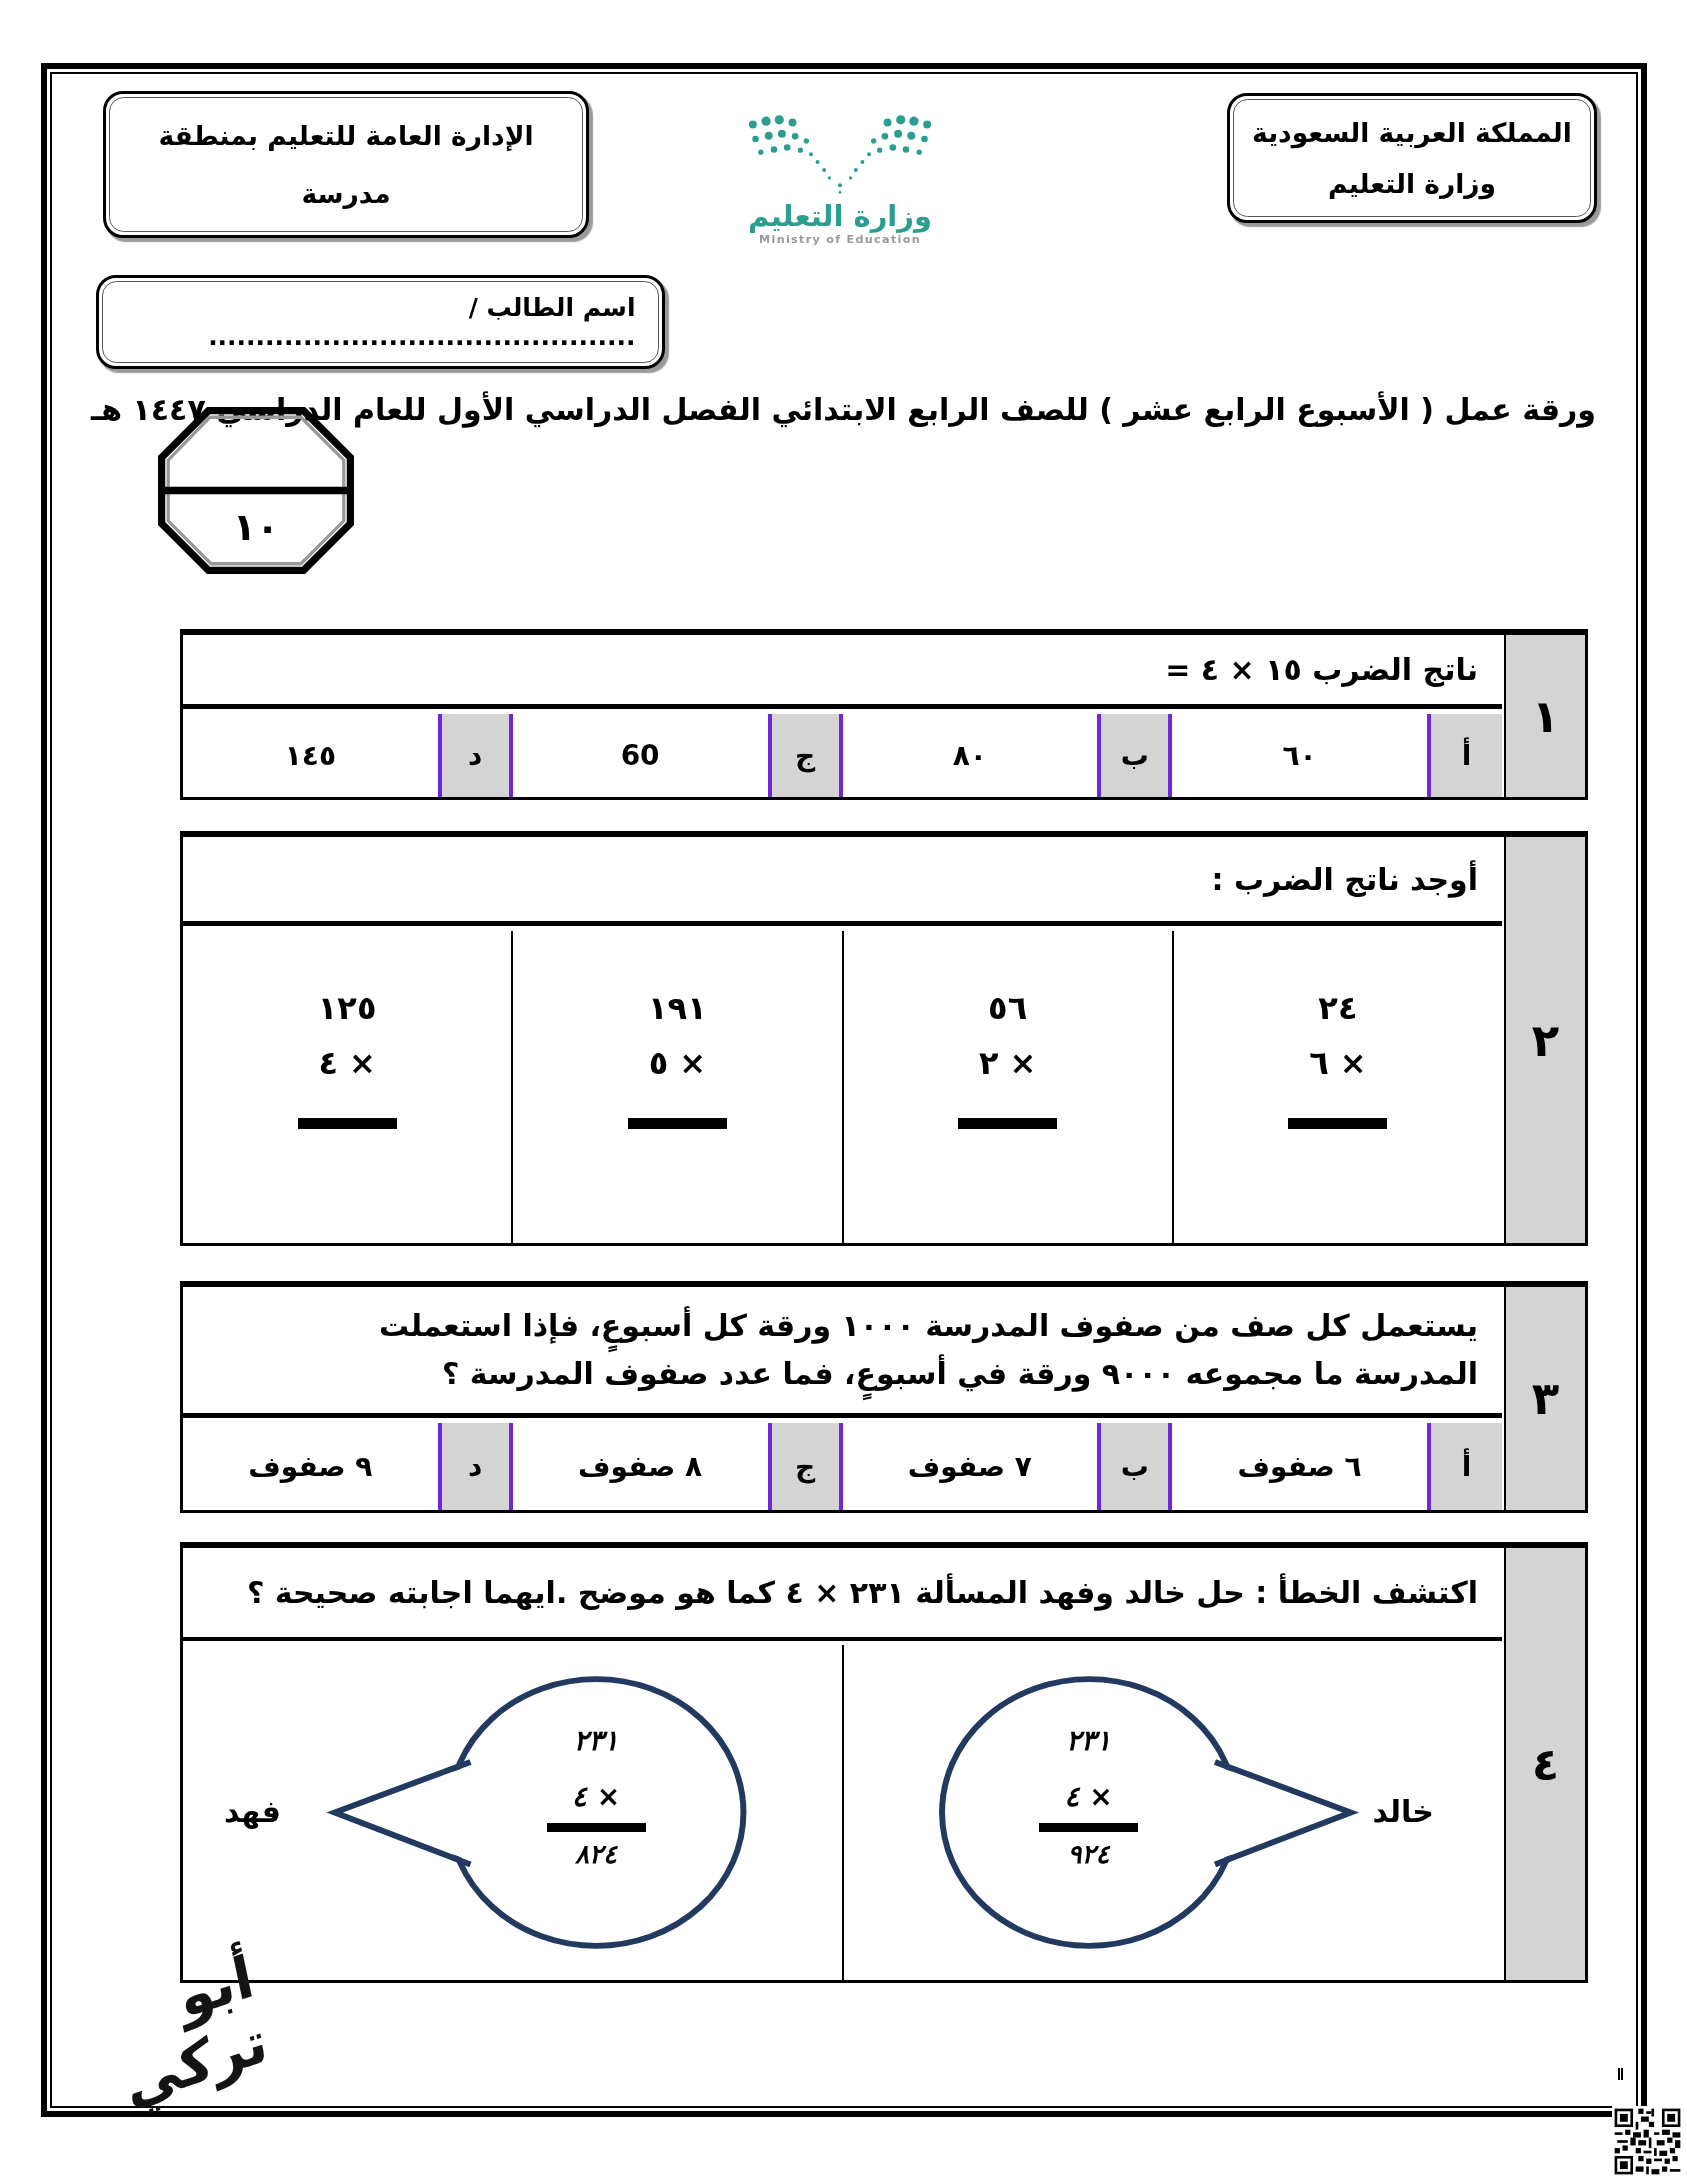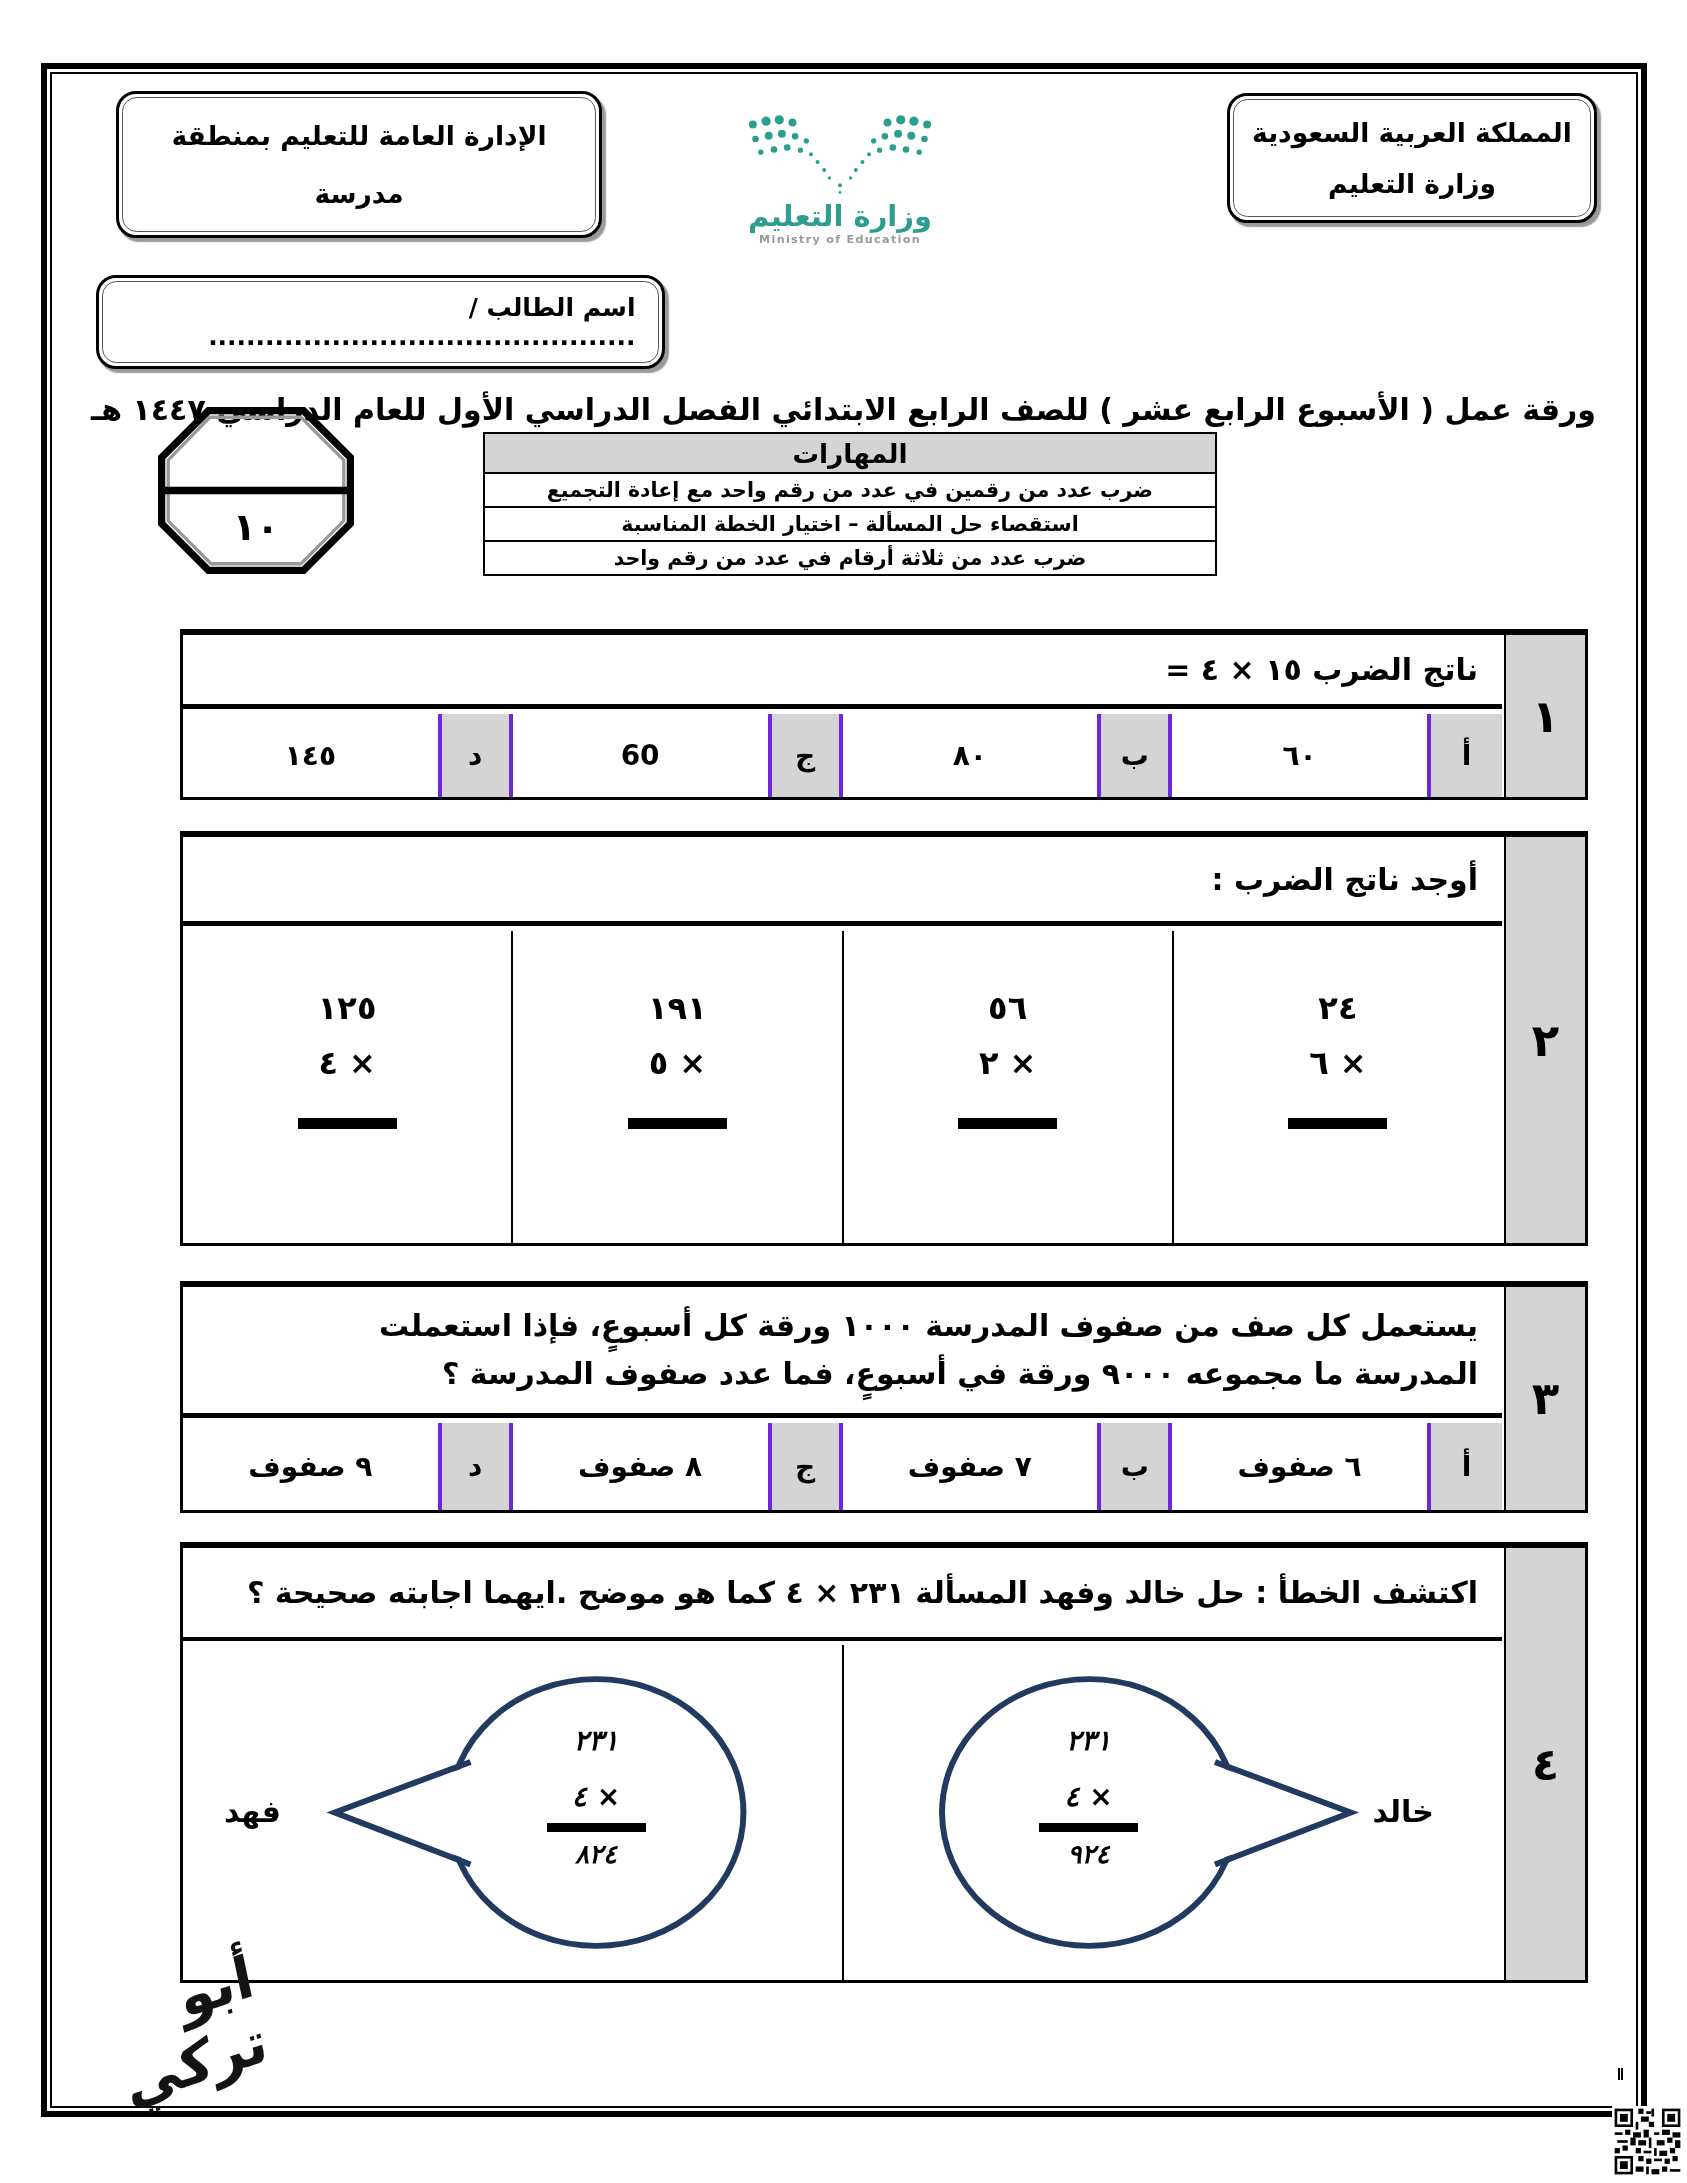--- a/index.html
+++ b/index.html
@@ -10,21 +10,21 @@
   .frame { position:absolute; left:41px; top:63px; width:1606px; height:2054px; border:6.6px solid #000; }
   .frame::after { content:""; position:absolute; inset:3.3px; border:2px solid #000; }
 
   
   .rbox { position:absolute; background:#fff; border:3.3px solid #000; border-radius:20px;
           box-shadow:3.3px 4px 1.3px rgba(0,0,0,.40); }
   .rbox::before { content:""; position:absolute; inset:3.3px; border:1.3px solid #555; border-radius:14.6px; }
   .rbox .ln { position:relative; text-align:center; font-size:26.5px; font-weight:bold; direction:rtl; }
 
   .kingdom-box { left:1227px; top:93px; width:370px; height:130px; display:flex; flex-direction:column; justify-content:space-evenly; }
-  .admin-box   { left:116px;  top:91px; width:486px; height:147px; display:flex; flex-direction:column; justify-content:space-evenly; }
+  .admin-box   { left:103px;  top:91px; width:486px; height:147px; display:flex; flex-direction:column; justify-content:space-evenly; }
 
   
   .logo { position:absolute; left:724px; top:111px; width:232px; text-align:center; }
   .logo-ar { font-size:29px; font-weight:bold; margin-top:1.3px; }
   .logo-en { font-size:11.2px; letter-spacing:1.3px; color:#9a9a9a; font-weight:bold; }
 
   
   .name-box { left:96px; top:275px; width:569px; height:94px; display:flex; align-items:center; }
   .name-box .ln { width:100%; text-align:right; padding-right:26.5px; font-size:25px; direction:rtl; font-weight:bold; }
 
@@ -159,26 +159,20 @@
 
   <div class="octagon">
     <svg width="198" height="169" viewBox="0 0 300 256">
       <polygon points="80,17 218,17 283,82 283,174 218,239 82,239 17,174 17,82" fill="none" stroke="#999" stroke-width="5"></polygon>
       <polygon points="78,7 222,7 293,78 293,178 222,249 78,249 7,178 7,78" fill="none" stroke="#000" stroke-width="11"></polygon>
       <line x1="12" y1="128" x2="288" y2="128" stroke="#000" stroke-width="11"></line>
     </svg>
     <div class="oct-num">١٠</div>
   </div>
 
-  <div class="skills">
-    <div class="skills-header">المهارات</div>
-    <div class="skills-row">ضرب عدد من رقمين في عدد من رقم واحد مع إعادة التجميع</div>
-    <div class="skills-row">استقصاء حل المسألة – اختيار الخطة المناسبة</div>
-    <div class="skills-row">ضرب عدد من ثلاثة أرقام في عدد من رقم واحد</div>
-  </div>
 
   <div class="qtable" style="top:629px; height:171px;">
     <div class="q-num">١</div>
     <div class="q-body">
       <div class="q-question" style="height:74px;">ناتج الضرب  ١٥ × ٤ =</div>
       <div class="choices-row" style="top:79px;">
         <div class="choice-letter">أ</div>
         <div class="choice-value">٦٠</div>
         <div class="choice-letter">ب</div>
         <div class="choice-value">٨٠</div>

